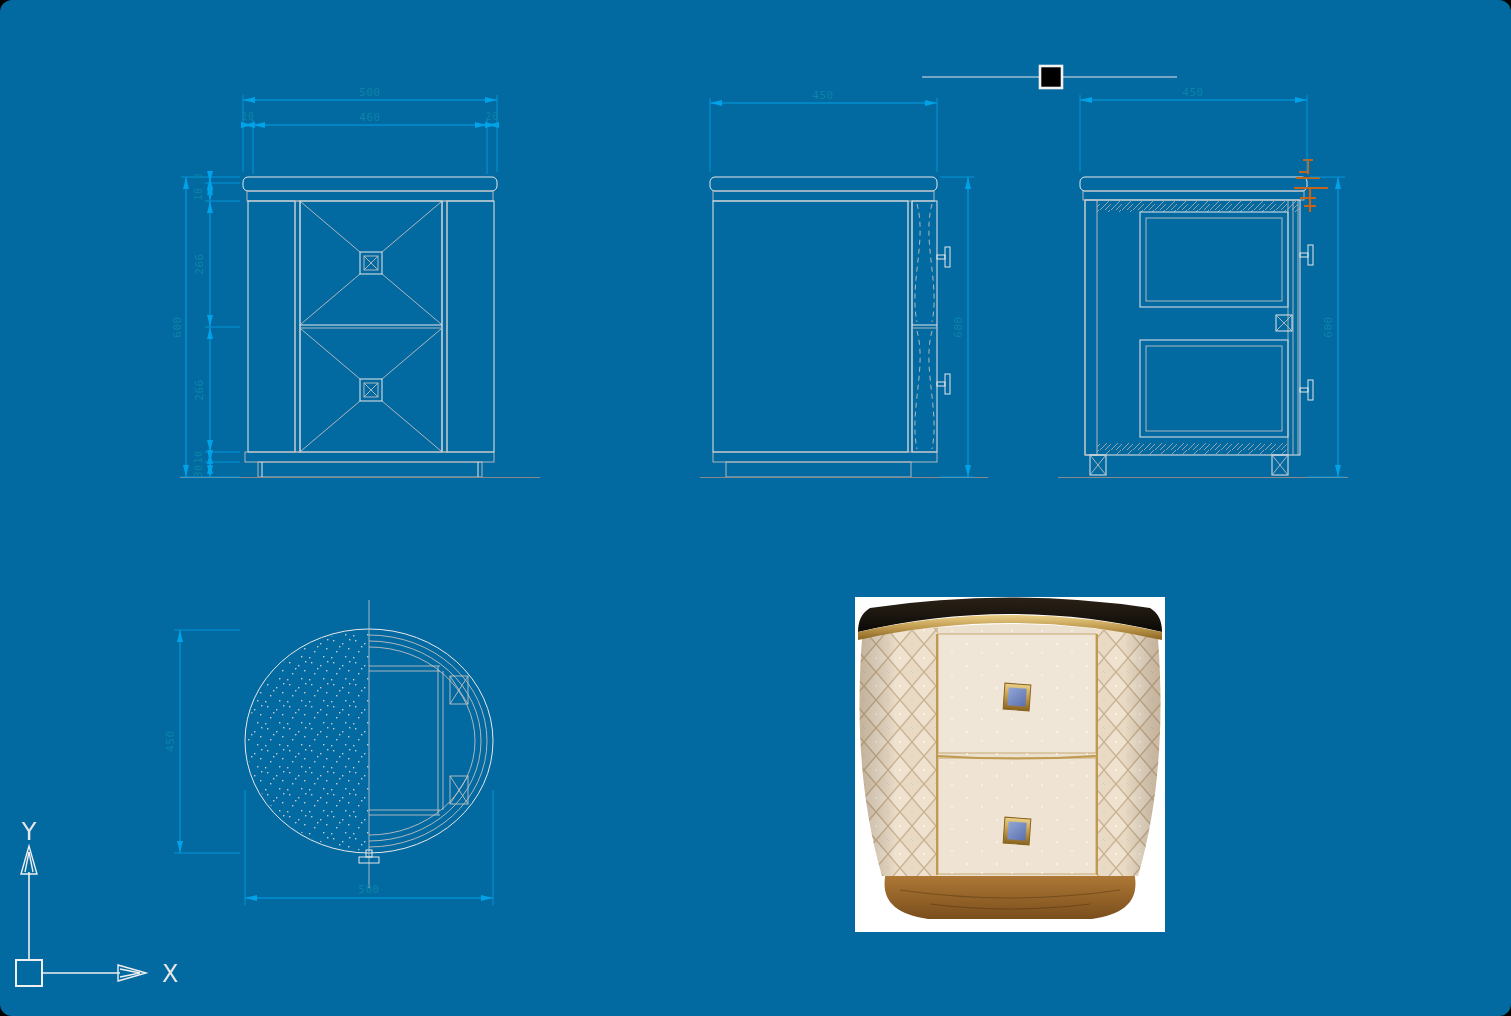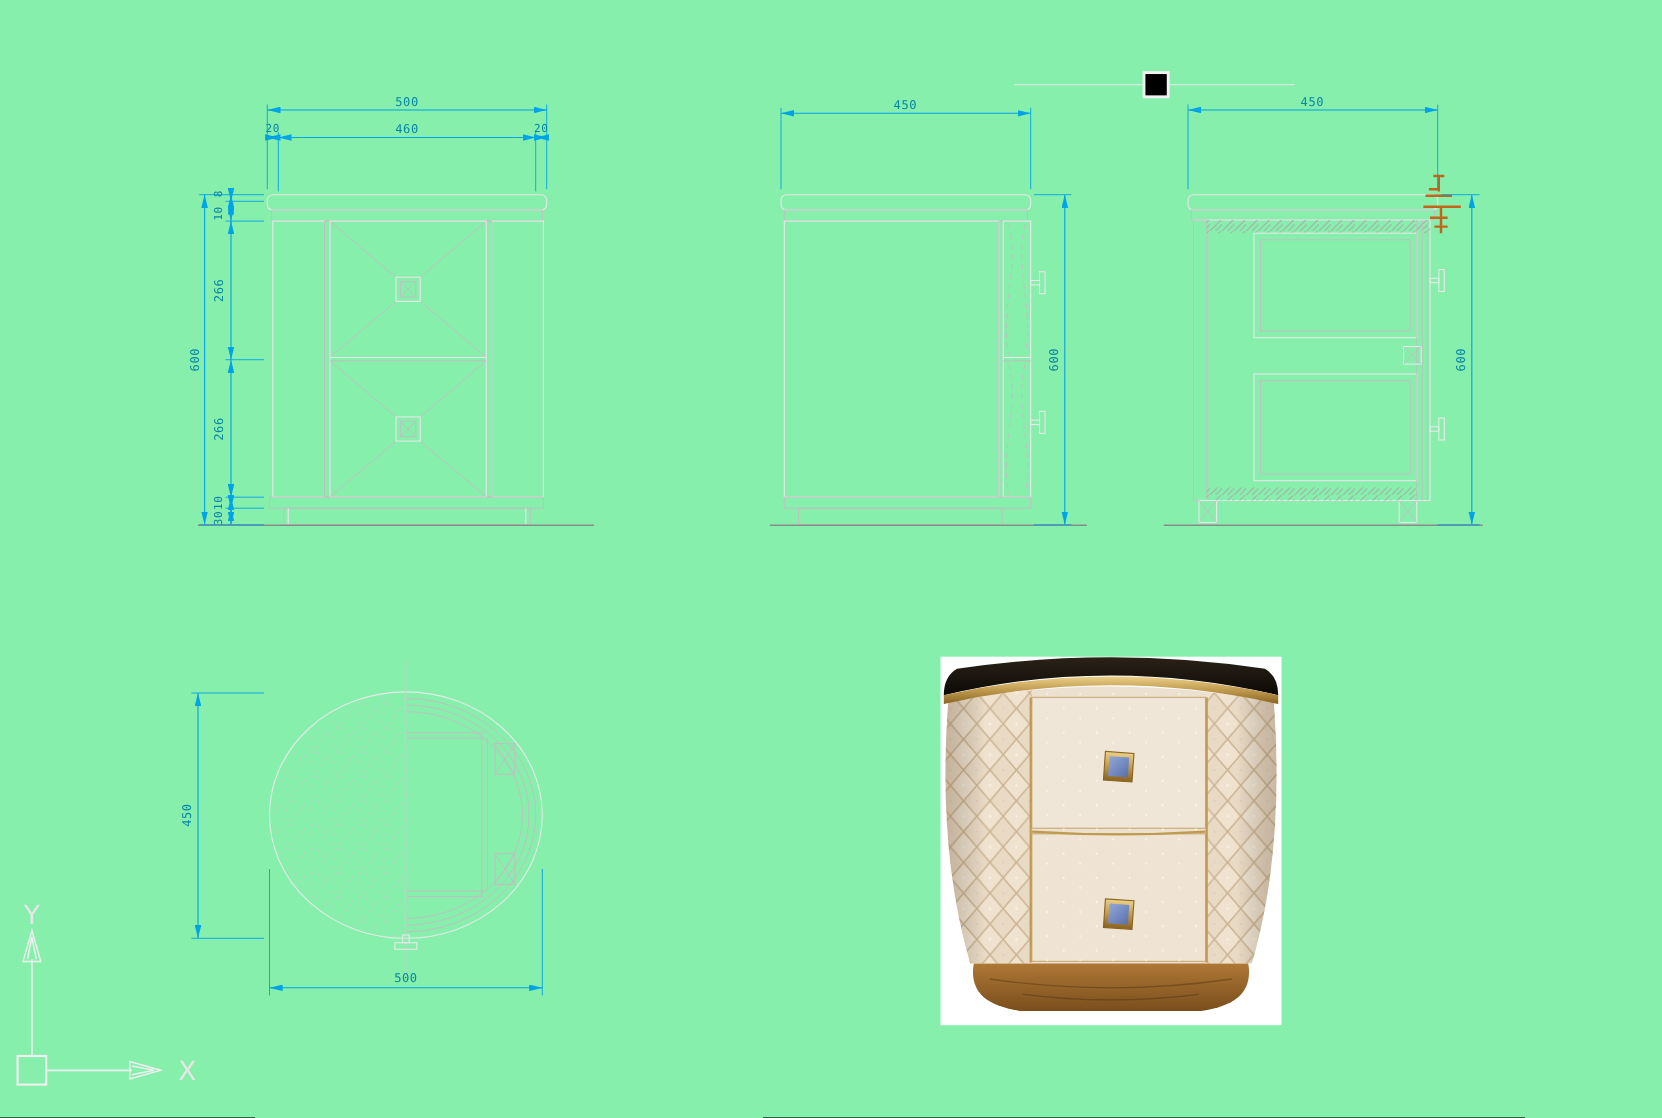--- a/index.html
+++ b/index.html
@@ -1,17 +1,17 @@
 <!DOCTYPE html>
 <html><head>
 <meta charset="utf-8">
 <style>
   html,body{margin:0;padding:0;background:#000;}
-  #canvas{position:relative;width:1511px;height:1016px;background:#86efac;overflow:hidden;
-          font-family:"DejaVu Sans",sans-serif;}
+  #canvas{position:relative;width:1511px;height:1016px;background:#0369a1;overflow:hidden;
+          font-family:"DejaVu Sans",sans-serif;border-radius:12px;}
   svg{position:absolute;left:0;top:0;}
   text.dim{fill:#0a85a8;font:11px "DejaVu Sans Mono",monospace;letter-spacing:.5px;}
   text.dim-sm{font-size:10px;}
   text.ucs{fill:#e6e6e6;font:24px "DejaVu Sans",sans-serif;font-weight:400;}
   .wline{stroke:#e8e8e8;stroke-width:1;fill:none;}
   .gline{stroke:#8a8a8a;stroke-width:1.2;fill:none;}
   .lline{stroke:#c0c0c0;stroke-width:.9;fill:none;}
   .dline{stroke:#00a2e8;stroke-width:1;fill:none;}
   .xline{stroke:#00a2e8;stroke-width:.8;fill:none;}
   .oline{stroke:#c2641a;stroke-width:2.2;fill:none;}

